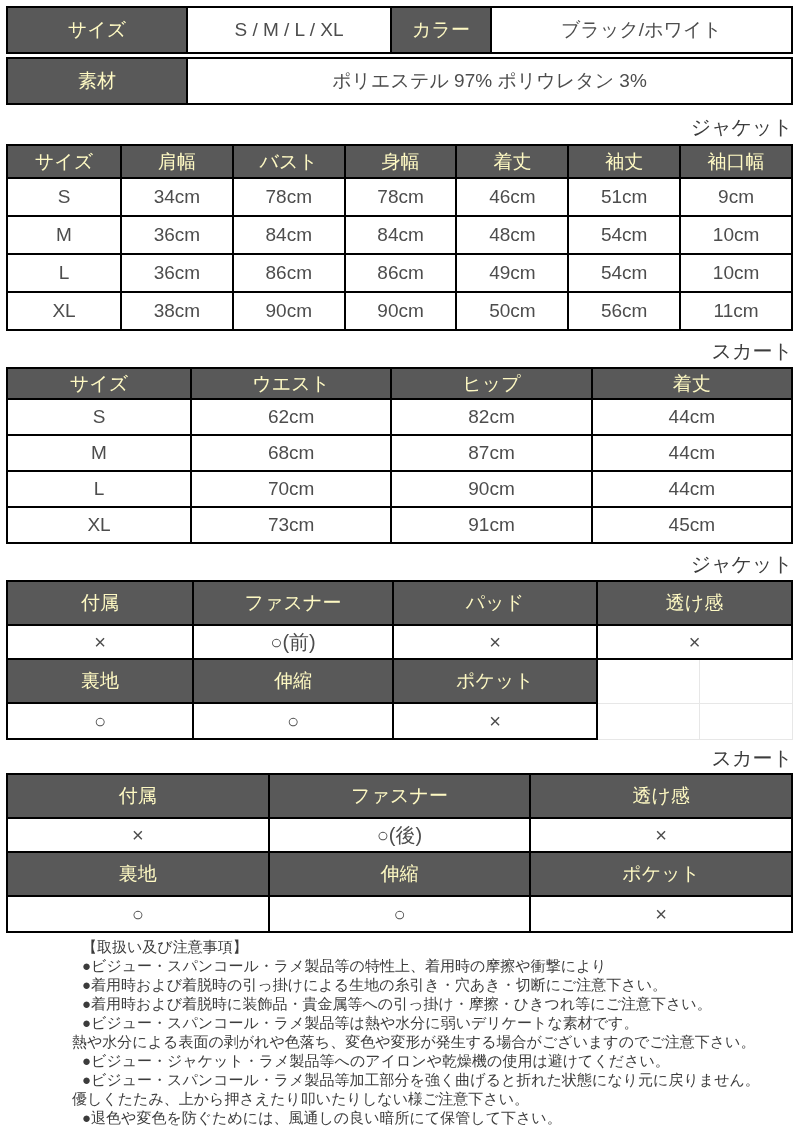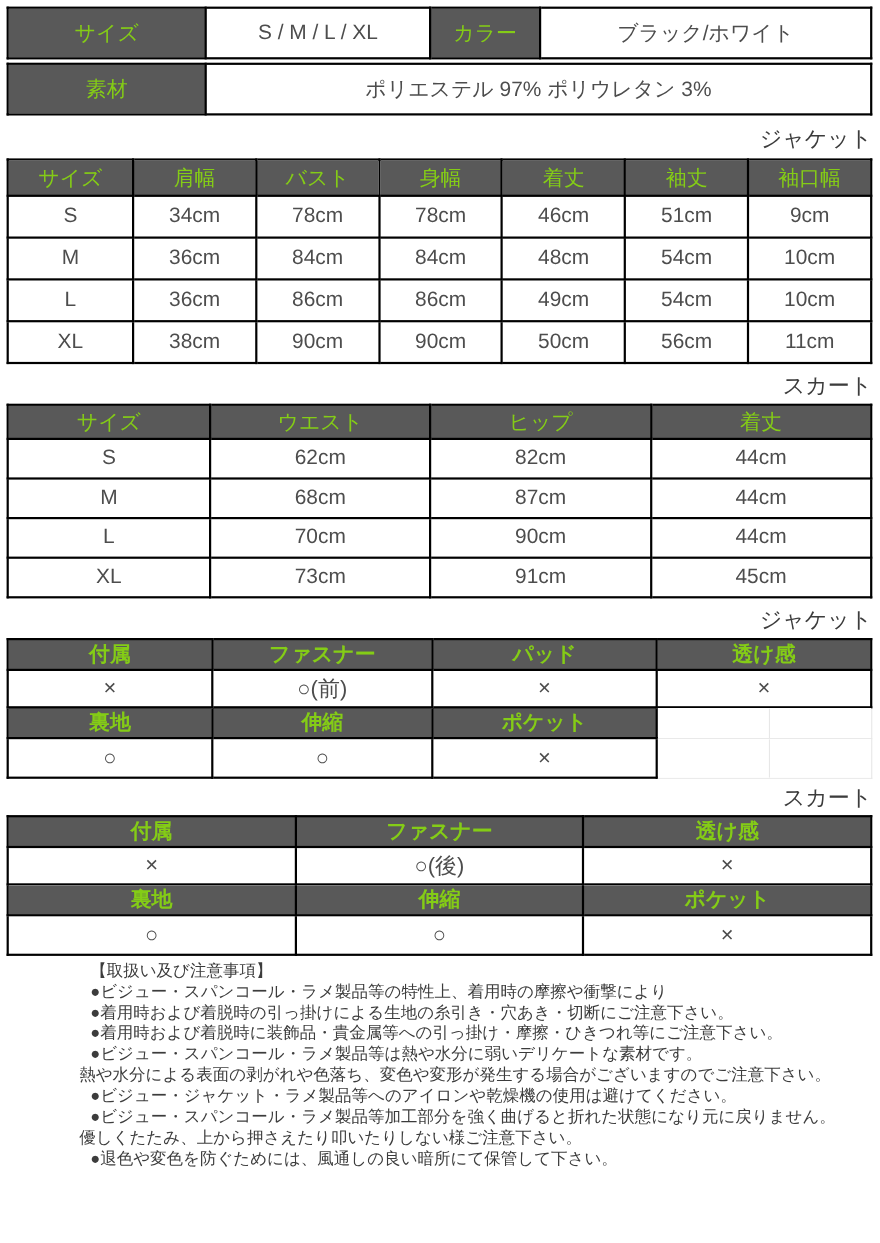--- a/index.html
+++ b/index.html
@@ -13,42 +13,42 @@
   .sheet { padding: 6px 7px 0 6px; }
 
   table { border-collapse: collapse; table-layout: fixed; width: 787px; }
   td {
     border: 2px solid #000;
     text-align: center; vertical-align: middle;
     font-size: 19px; color: #4d4d4d;
     overflow: hidden; white-space: nowrap;
     padding: 0 2px;
   }
-  td.dark { background: #595959; color: #84cc16; }
+  td.dark { background: #595959; color: #fef9c3; }
 
   
   .spec-row1 td { height: 46px; }
   .spec-row1 { margin-bottom: 3px; }
   .spec-row2 td { height: 46px; }
 
   .section-label {
     font-size: 20px; line-height: 25px; color: #3c3c3c;
     margin: 10px 0 4px 2px;
     text-align: right;
   }
   .lbl-skirt1 { margin-top: 8px; margin-bottom: 3px; }
   .lbl-jd { margin-top: 8px; margin-bottom: 3px; }
   .lbl-sd { margin-top: 6px; margin-bottom: 2px; }
 
   .size-table td.hdr { height: 33px; }
   .size-table td.val { height: 38px; }
   .skirt-table td.hdr { height: 31px; }
   .skirt-table td.val { height: 36px; }
 
-  .detail-table td.hdr  { height: 28px; font-weight: bold; }
+  .detail-table td.hdr  { height: 44px; }
   .detail-table td.val1 { height: 34px; font-size: 20px; }
   .detail-table td.val2 { height: 36px; font-size: 20px; }
 
   td.ghost {
     border: 1px solid #e7e7e7;
     background: #fff;
     position: relative;
   }
   td.ghost::after {
     content: ""; position: absolute; left: 52%; top: 0; bottom: 0;

